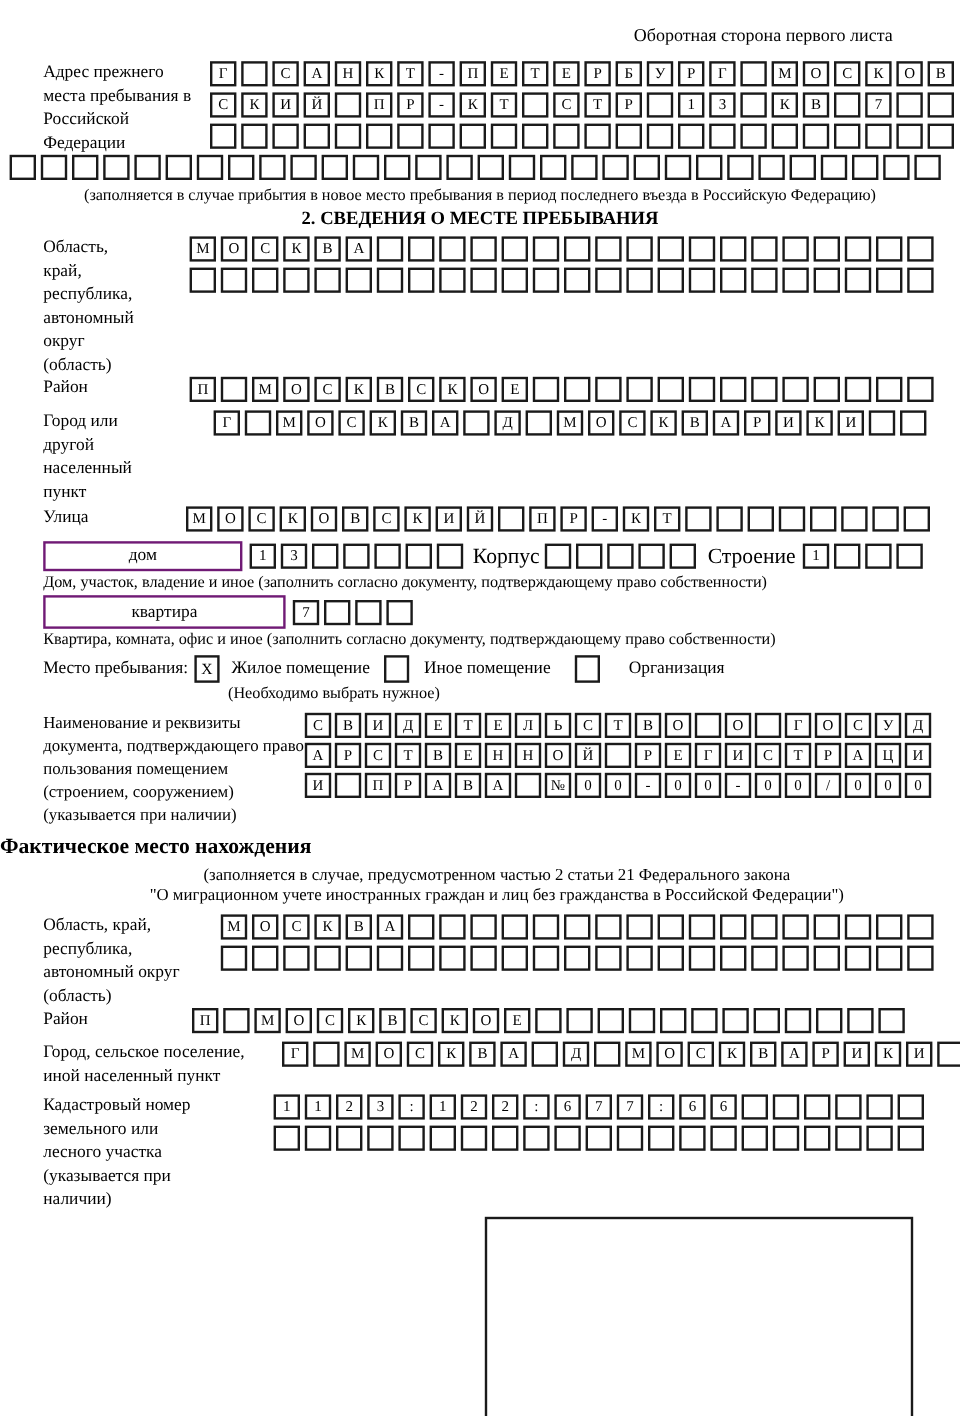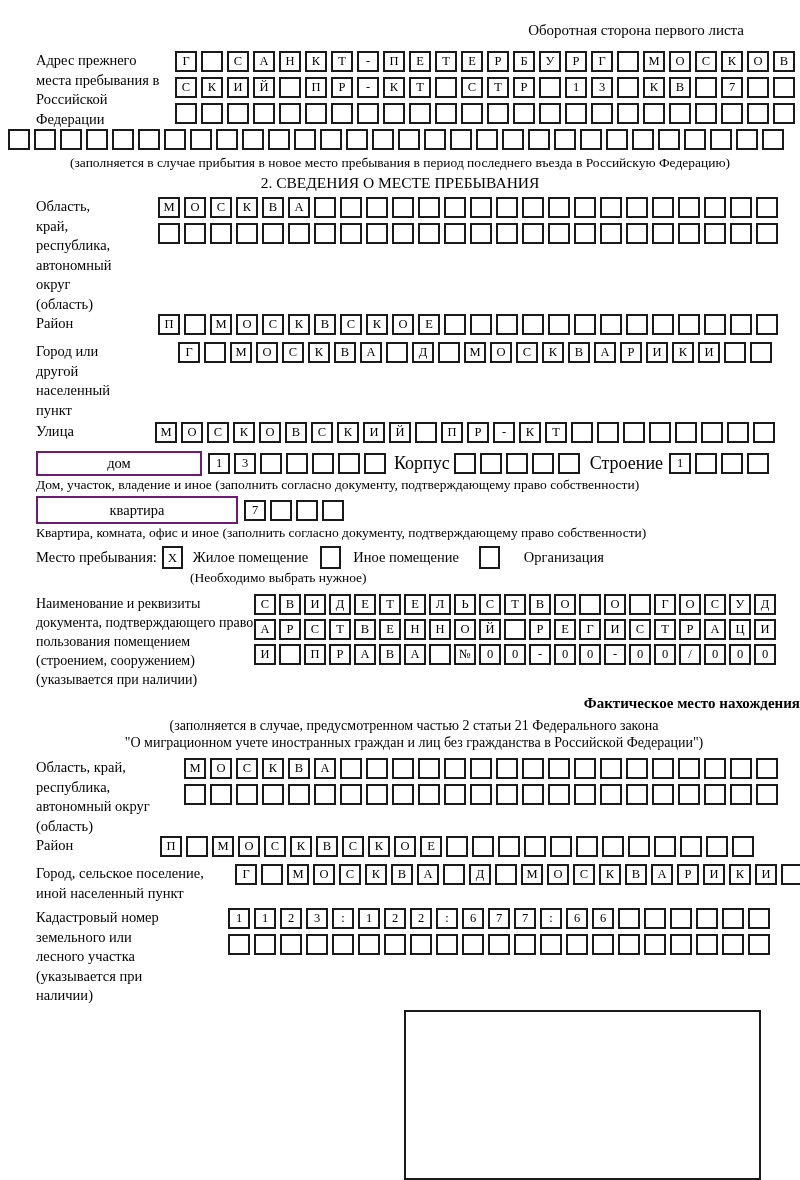--- a/index.html
+++ b/index.html
@@ -14,40 +14,40 @@
   .flabel { font-size:14.5px; line-height:19.5px; padding-left:36px; flex:0 0 auto; }
   .rows { flex:0 0 auto; }
   .cellrow { display:flex; gap:4px; margin-bottom:5px; }
   .cellrow.tight { gap:3px; margin-bottom:4px; }
   .cell {
     flex:0 0 auto; width:22px; height:21px; border:2px solid #1a1a1a;
     display:flex; align-items:center; justify-content:center;
     font-size:12.5px; line-height:1; background:#fff;
   }
   .note { text-align:center; font-size:13.5px; margin-top:0px; }
-  .sect-title { text-align:center; font-weight:normal; font-size:15.5px; margin-top:3px; margin-bottom:5px; }
+  .sect-title { text-align:center; font-weight:bold; font-size:15.5px; margin-top:3px; margin-bottom:5px; }
   .mt2{margin-top:2px;} .mt3{margin-top:3px;} .mt5{margin-top:5px;} .mt7{margin-top:7px;} .mt8{margin-top:8px;}
   .w175{width:175px;} .w158{width:158px;} .w178{width:178px;} .w155{width:155px;}
   .w254{width:254px;} .w184{width:184px;} .w160{width:160px;} .w235{width:235px;} .w228{width:228px;}
   .addr-row-full { margin-left:-167px; }
   .inline-box {
     border:2px solid #701a75; height:25px; display:flex; align-items:center; justify-content:center;
     font-size:14.5px; background:#fff; flex:0 0 auto;
   }
   .house-line { display:flex; align-items:center; margin-left:36px; }
   .house-line .cellrow { margin-bottom:0; }
   .small-label { font-size:18px; flex:0 0 auto; }
   .caption { font-size:13.5px; margin-left:36px; margin-top:1px; }
   .stay-line { display:flex; align-items:center; margin-left:36px; margin-top:5px; font-size:14.5px; }
   .cbox {
     width:21px; height:23px; border:2px solid #1a1a1a; display:flex; align-items:center; justify-content:center;
     font-size:13px; flex:0 0 auto; background:#fff;
   }
   .stay-note { font-size:13.5px; margin-left:190px; margin-top:1px; }
-  .fact-title { text-align:right; font-weight:bold; font-size:15px; margin-top:6px; }
+  .fact-title { text-align:left; font-weight:bold; font-size:18px; margin-top:6px; }
   .fact-note { text-align:center; font-size:14px; line-height:17px; margin-top:5px;margin-left:28px; }
   .stamp-box { margin-left:404px; margin-top:4px; width:357px; height:170px; border:2px solid #1a1a1a; background:#fff; }
 </style>
 </head>
 <body>
 
 <div class="page">
 
   <div class="hdr">Оборотная сторона первого листа</div>
 

